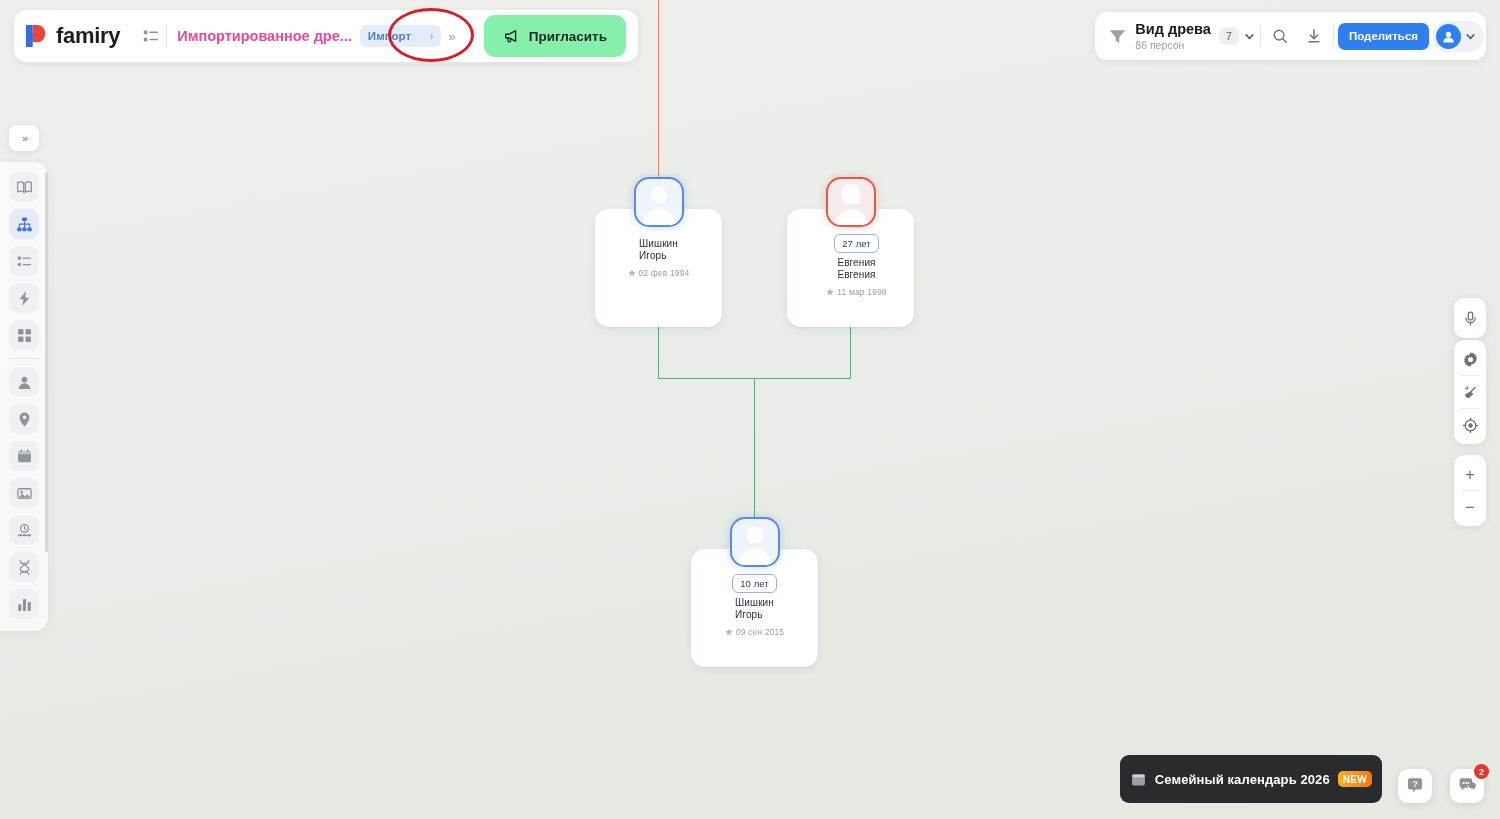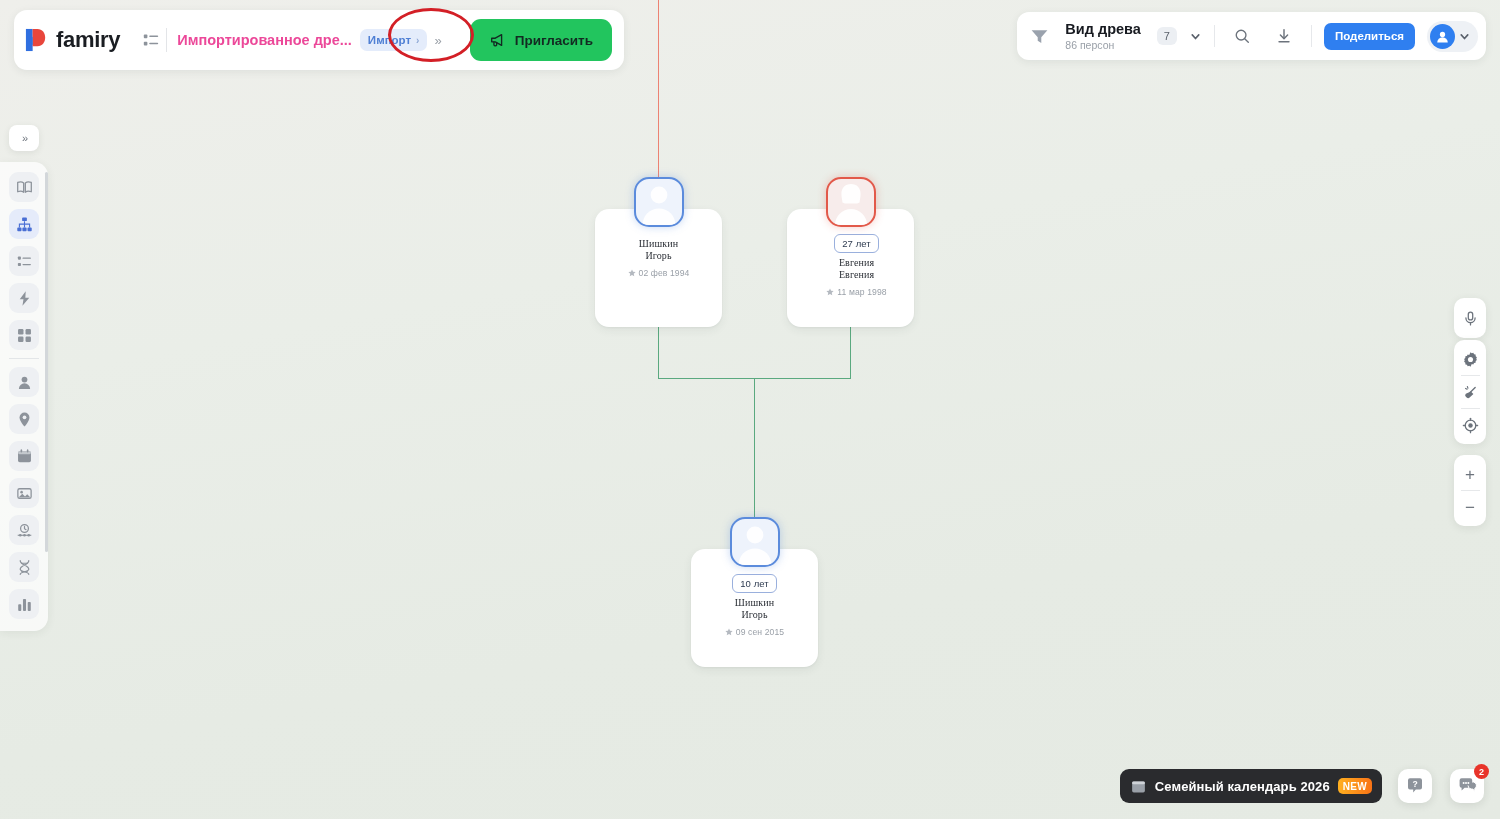--- a/index.html
+++ b/index.html
@@ -55,42 +55,40 @@
     color: #2d3a4f;
     background: #ffffff;
     border-radius: 6px;
     font-size: 9.5px;
     line-height: 1;
     padding: 3.5px 7px;
     letter-spacing: .1px;
   }
   .card-names {
     margin-top: 4px;
-    text-align: center;
     font-size: 10px;
     line-height: 12.2px;
     color: #2b2f36;
     letter-spacing: .1px;
-    font-family: Liberation Serif, serif;
   }
   .person-card.no-badge .card-names { margin-top: 29px; }
   .card-date {
     margin-top: 6px;
     display: flex; align-items: center; gap: 3px;
     font-size: 8.6px;
     color: #9aa0a8;
     letter-spacing: .1px;
   }
   .star { width: 8px; height: 8px; fill: #b4b9c0; display:block; }
 
   
   #header-bar {
     position: absolute;
     top: 10px; left: 14px;
-    height: 60px;
+    height: 52px;
     background: #ffffff;
     border-radius: 13px;
     display: flex; align-items: center;
     padding: 0 12px 0 10px;
     box-shadow: 0 2px 9px rgba(40,50,45,.08);
     z-index: 20;
   }
   .logo { display: flex; align-items: center; gap: 7px; padding-right: 16px; }
   .logo-mark { width: 25px; height: 26px; display:block; }
   .logo-text { font-size: 22px; font-weight: 700; color: #1a1d22; letter-spacing: -.3px; }
@@ -99,33 +97,33 @@
     width: 30px; height: 30px;
     display: flex; align-items: center; justify-content: center;
     border-radius: 7px; cursor: pointer; background: transparent; border: none;
   }
   #tree-title {
     font-size: 14.5px; font-weight: 700; color: #ec4899;
     max-width: 185px; overflow: hidden; white-space: nowrap;
     text-overflow: ellipsis; margin: 0 8px 0 10px;
   }
   #import-chip {
-    display: flex; align-items: center; gap: 5px;
+    display: flex; align-items: center; gap: 19px;
     background: #e4ecfb; color: #4f7fd4;
     border-radius: 7px; padding: 5px 8px;
     font-size: 11.5px; font-weight: 600; cursor: pointer;
   }
   #import-chip .chev { font-size: 10px; color: #8fa9d6; }
   .dbl-chev { color: #9aa0a8; font-size: 13px; margin-left: 7px; cursor: pointer; letter-spacing:-2px; }
 
   #invite-button {
     margin-left: 30px;
     display: flex; align-items: center; gap: 8px;
     height: 42px; padding: 0 19px;
-    background: #22c55e; color: #132a22;
+    background: #86efac; color: #132a22;
     border: none; border-radius: 11px;
     font-size: 13.5px; font-weight: 700; cursor: pointer;
     font-family: inherit;
   }
 
   
   #import-annotation {
     position: absolute;
     left: 388px; top: 8px;
     width: 86px; height: 54px;
@@ -134,21 +132,21 @@
     z-index: 40;
     pointer-events: none;
   }
 
   
   #topright-panel {
     position: absolute; top: 12px; right: 14px;
     height: 48px;
     background: #fff; border-radius: 12px;
     display: flex; align-items: center;
-    padding: 0 8px 0 12px; gap: 12px;
+    padding: 0 2px 0 12px; gap: 4px;
     box-shadow: 0 2px 9px rgba(40,50,45,.08);
     z-index: 20;
   }
   .filter-ico { width: 21px; height: 21px; fill: #9aa2ad; }
   .view-block { line-height: 1.15; margin-left: 3px; margin-right: 4px; }
   .view-title { font-size: 14.5px; font-weight: 700; color: #171a20; }
   .view-sub { font-size: 10.5px; color: #9aa0a8; margin-top: 1px; }
   #generation-count {
     background: #eceff3; color: #5a616b;
     border-radius: 6px; padding: 3px 7px;
@@ -225,21 +223,21 @@
     display: flex; align-items: center; justify-content: center;
     cursor: pointer;
   }
   .tool-btn svg { width: 17px; height: 17px; }
   .tool-sep { width: 19px; height: 1px; background: #e6e8ea; }
   .zoom-sign { font-size: 17px; color: #6c737c; line-height: 1; }
 
   
   #calendar-promo {
     position: absolute; right: 118px; bottom: 16px;
-    height: 34px;
+    height: 48px;
     background: #2a2b2e; color: #fff;
     border-radius: 9px;
     display: flex; align-items: center; gap: 8px;
     padding: 12px 10px; cursor: pointer;
     z-index: 22;
   }
   #calendar-promo .cal-label { font-size: 13px; font-weight: 700; letter-spacing: .1px; }
   #new-badge {
     background: linear-gradient(90deg,#ffb020,#f97316);
     color: #fff; font-size: 10px; font-weight: 700;

